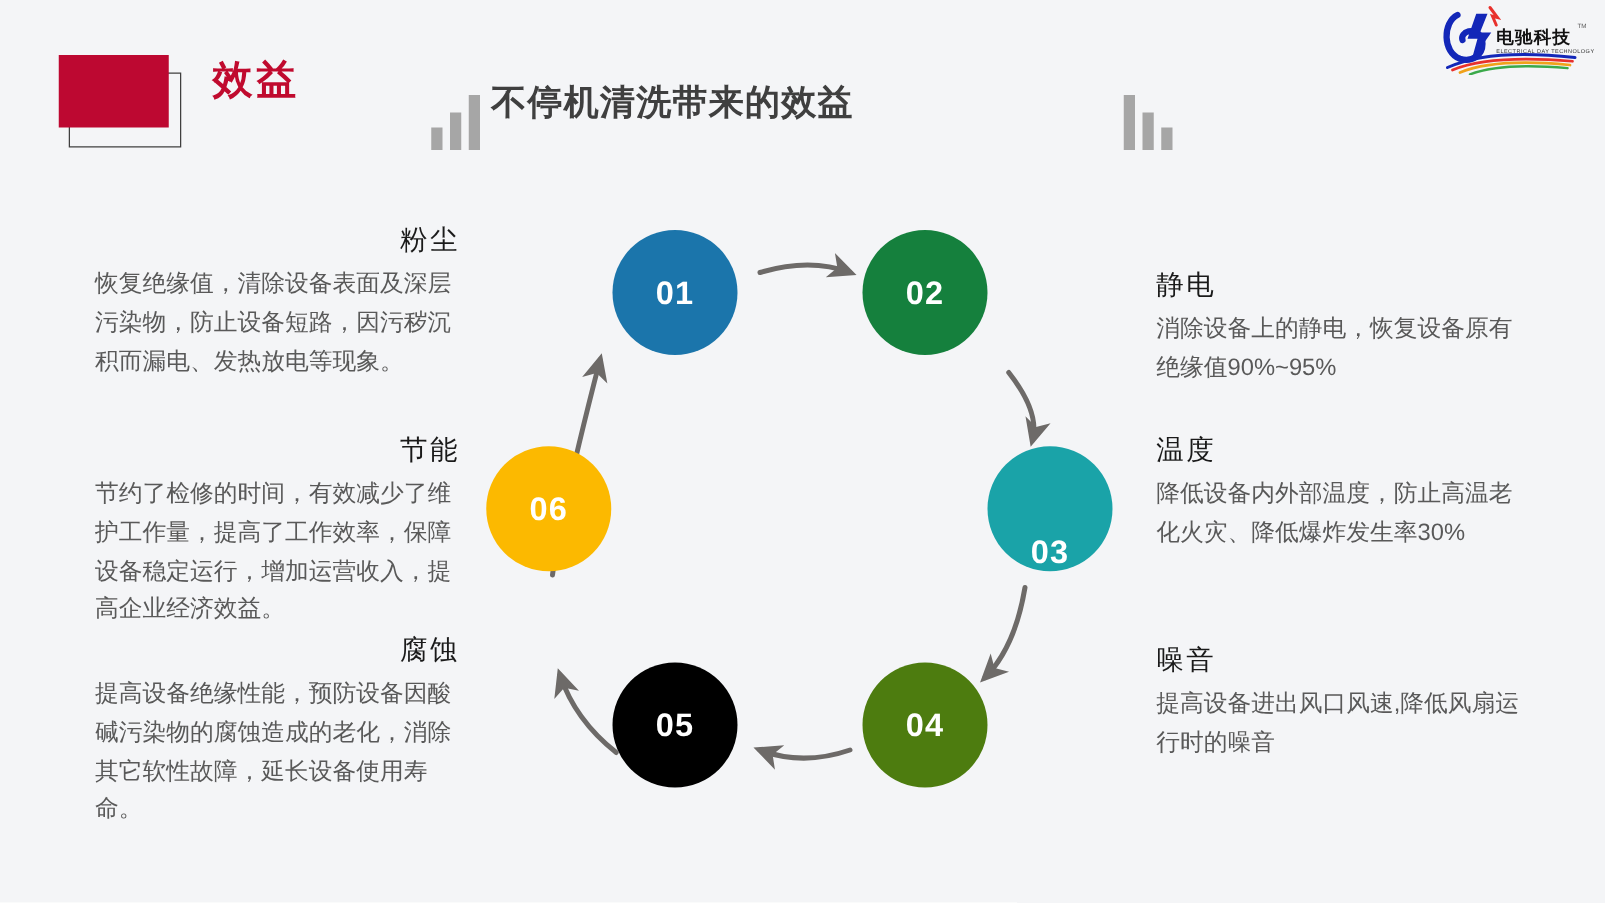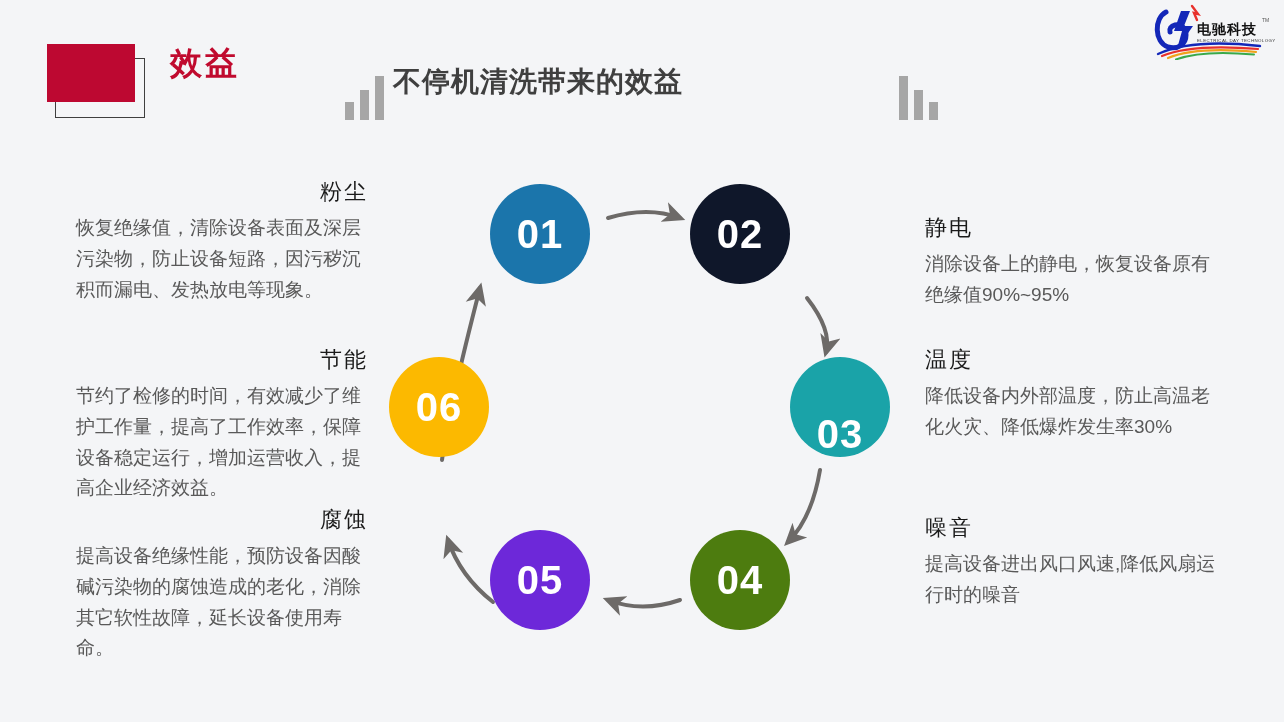--- a/index.html
+++ b/index.html
@@ -125,21 +125,21 @@
   }
   .node {
     position: absolute;
     width: 100px;
     height: 100px;
     border-radius: 50%;
     display: flex;
     align-items: center;
     justify-content: center;
     color: #ffffff;
-    font-size: 40px;
+    font-size: 26px;
     font-weight: 700;
     letter-spacing: 1px;
   }
   .node.n01 { left: 110px; top: 14px; }
   .node.n02 { left: 310px; top: 14px; }
   .node.n03 { left: 410px; top: 187px; align-items: flex-end; }
   .node.n04 { left: 310px; top: 360px; }
   .node.n05 { left: 110px; top: 360px; }
   .node.n06 { left:   9px; top: 187px; }
 
@@ -233,30 +233,30 @@
         <path d="M440 300 Q432 348 408 372"></path>
         <path d="M300 430 Q262 443 228 430"></path>
         <path d="M113 432 Q80 406 68 370"></path>
         <path d="M62 290 Q68 242 100 118"></path>
       </g>
     </svg>
 
     <div class="node n01" style="background:#1b75ab">
       <span>01</span>
     </div>
-    <div class="node n02" style="background:#0f172a">
+    <div class="node n02" style="background:#15803d">
       <span>02</span>
     </div>
     <div class="node n03" style="background:#1aa3a8">
       <span>03</span>
     </div>
     <div class="node n04" style="background:#4d7c0f">
       <span>04</span>
     </div>
-    <div class="node n05" style="background:#6d28d9">
+    <div class="node n05" style="background:#000000">
       <span>05</span>
     </div>
     <div class="node n06" style="background:#fcb900">
       <span>06</span>
     </div>
   </div>
 
 </div>
 
 </body></html>

